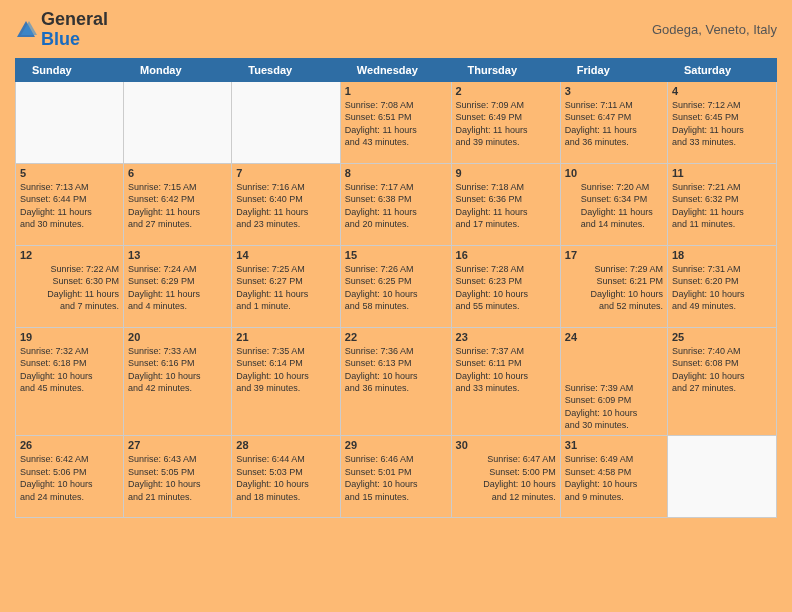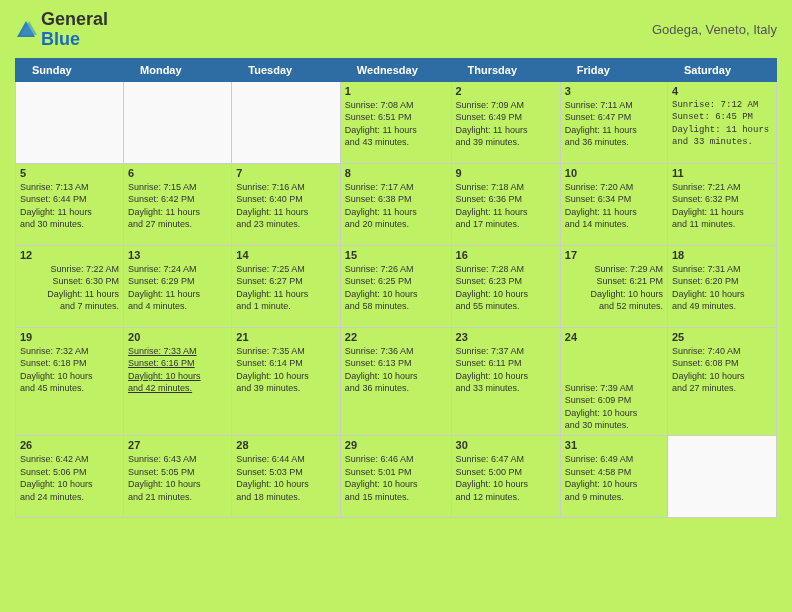--- a/index.html
+++ b/index.html
@@ -6,21 +6,21 @@
     body {
       font-family: Arial, sans-serif;
       background: #fff;
       width: 792px;
       height: 612px;
       overflow: hidden;
     }
     .page {
       width: 792px;
       height: 612px;
-      background: #bef264;
+      background: #fdba74;
       padding: 10px 15px;
     }
     .header {
       display: flex;
       justify-content: space-between;
       align-items: center;
       margin-bottom: 8px;
     }
     .logo {
       display: flex;
@@ -141,21 +141,21 @@
           </td>
           <td>
             <span class="day-num">3</span>
             <div class="day-info" style="white-space: pre-line;">Sunrise: 7:11 AM
 Sunset: 6:47 PM
 Daylight: 11 hours
 and 36 minutes.</div>
           </td>
           <td>
             <span class="day-num">4</span>
-            <div class="day-info" style="white-space: pre-line; font-family: Liberation Mono, monospace;">Sunrise: 7:12 AM
+            <div class="day-info" style="white-space: pre-line;">Sunrise: 7:12 AM
 Sunset: 6:45 PM
 Daylight: 11 hours
 and 33 minutes.</div>
           </td>
         </tr>
         <tr>
           <td>
             <span class="day-num">5</span>
             <div class="day-info" style="white-space: pre-line;">Sunrise: 7:13 AM
 Sunset: 6:44 PM
@@ -185,21 +185,21 @@
           </td>
           <td>
             <span class="day-num">9</span>
             <div class="day-info" style="white-space: pre-line;">Sunrise: 7:18 AM
 Sunset: 6:36 PM
 Daylight: 11 hours
 and 17 minutes.</div>
           </td>
           <td>
             <span class="day-num">10</span>
-            <div class="day-info" style="white-space: pre-line;">Sunrise: 7:20 AM
+            <div class="day-info" style="white-space: pre-line; margin-left: 16px;">Sunrise: 7:20 AM
 Sunset: 6:34 PM
 Daylight: 11 hours
 and 14 minutes.</div>
           </td>
           <td>
             <span class="day-num">11</span>
             <div class="day-info" style="white-space: pre-line;">Sunrise: 7:21 AM
 Sunset: 6:32 PM
 Daylight: 11 hours
 and 11 minutes.</div>
@@ -259,21 +259,21 @@
         <tr>
           <td>
             <span class="day-num">19</span>
             <div class="day-info" style="white-space: pre-line;">Sunrise: 7:32 AM
 Sunset: 6:18 PM
 Daylight: 10 hours
 and 45 minutes.</div>
           </td>
           <td>
             <span class="day-num">20</span>
-            <div class="day-info" style="white-space: pre-line; text-decoration: underline;">Sunrise: 7:33 AM
+            <div class="day-info" style="white-space: pre-line;">Sunrise: 7:33 AM
 Sunset: 6:16 PM
 Daylight: 10 hours
 and 42 minutes.</div>
           </td>
           <td>
             <span class="day-num">21</span>
             <div class="day-info" style="white-space: pre-line;">Sunrise: 7:35 AM
 Sunset: 6:14 PM
 Daylight: 10 hours
 and 39 minutes.</div>
@@ -331,21 +331,21 @@
           </td>
           <td>
             <span class="day-num">29</span>
             <div class="day-info" style="white-space: pre-line;">Sunrise: 6:46 AM
 Sunset: 5:01 PM
 Daylight: 10 hours
 and 15 minutes.</div>
           </td>
           <td>
             <span class="day-num">30</span>
-            <div class="day-info" style="white-space: pre-line;">Sunrise: 6:47 AM
+            <div class="day-info" style="white-space: pre-line; text-align: right;">Sunrise: 6:47 AM
 Sunset: 5:00 PM
 Daylight: 10 hours
 and 12 minutes.</div>
           </td>
           <td>
             <span class="day-num">31</span>
             <div class="day-info" style="white-space: pre-line;">Sunrise: 6:49 AM
 Sunset: 4:58 PM
 Daylight: 10 hours
 and 9 minutes.</div>

